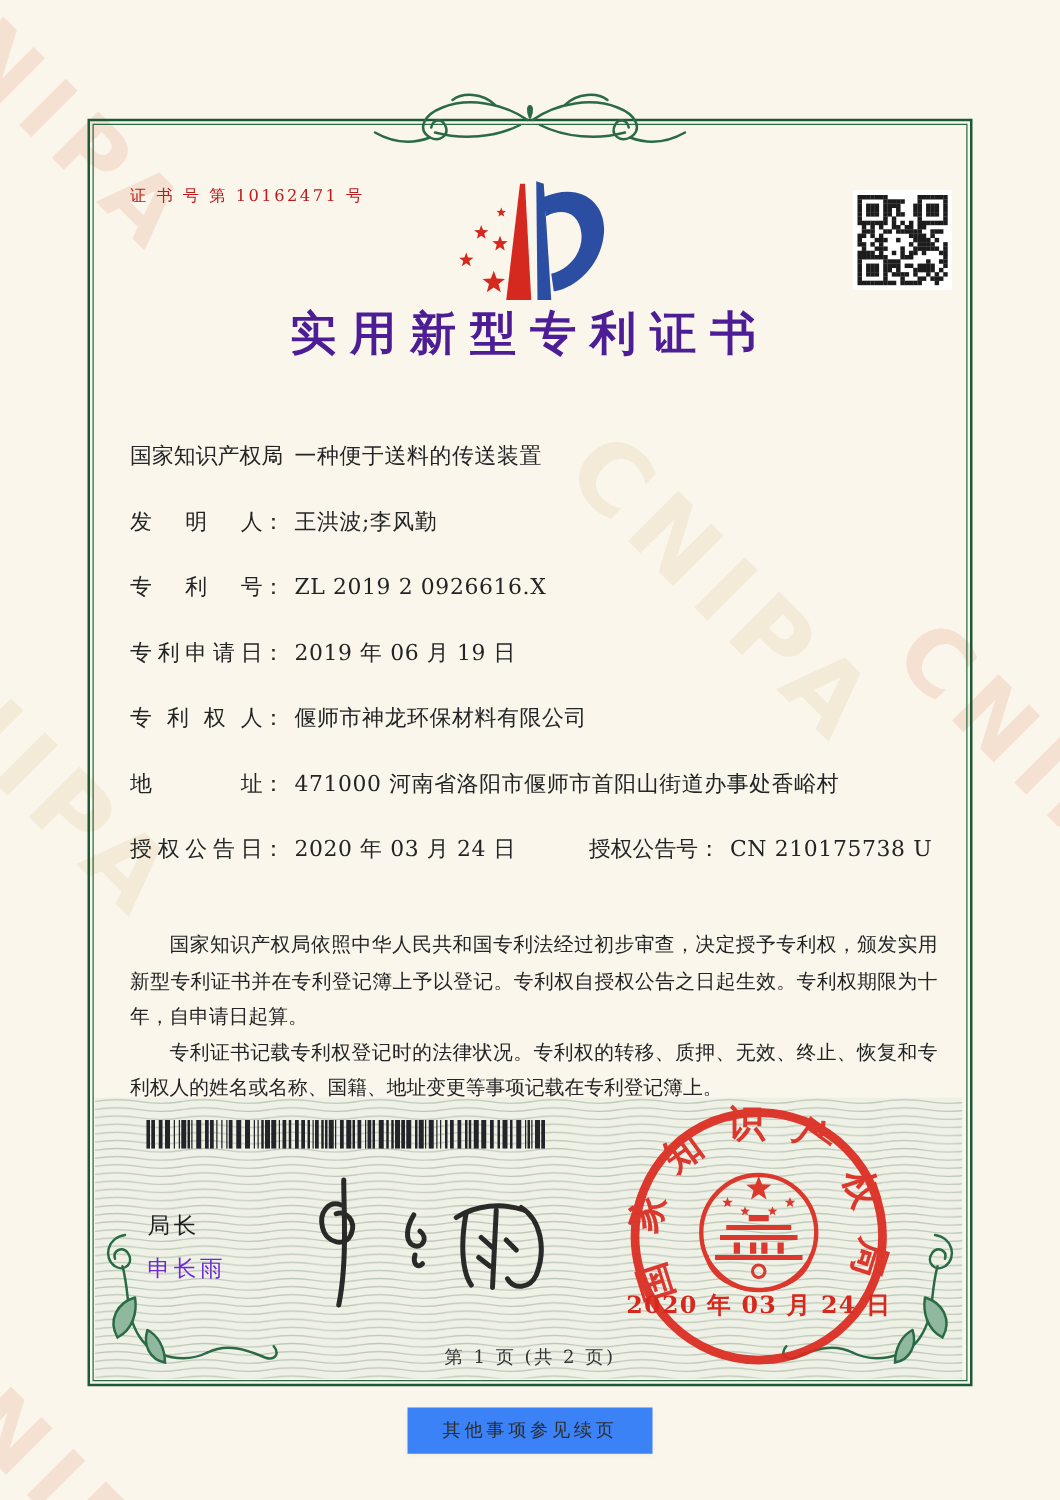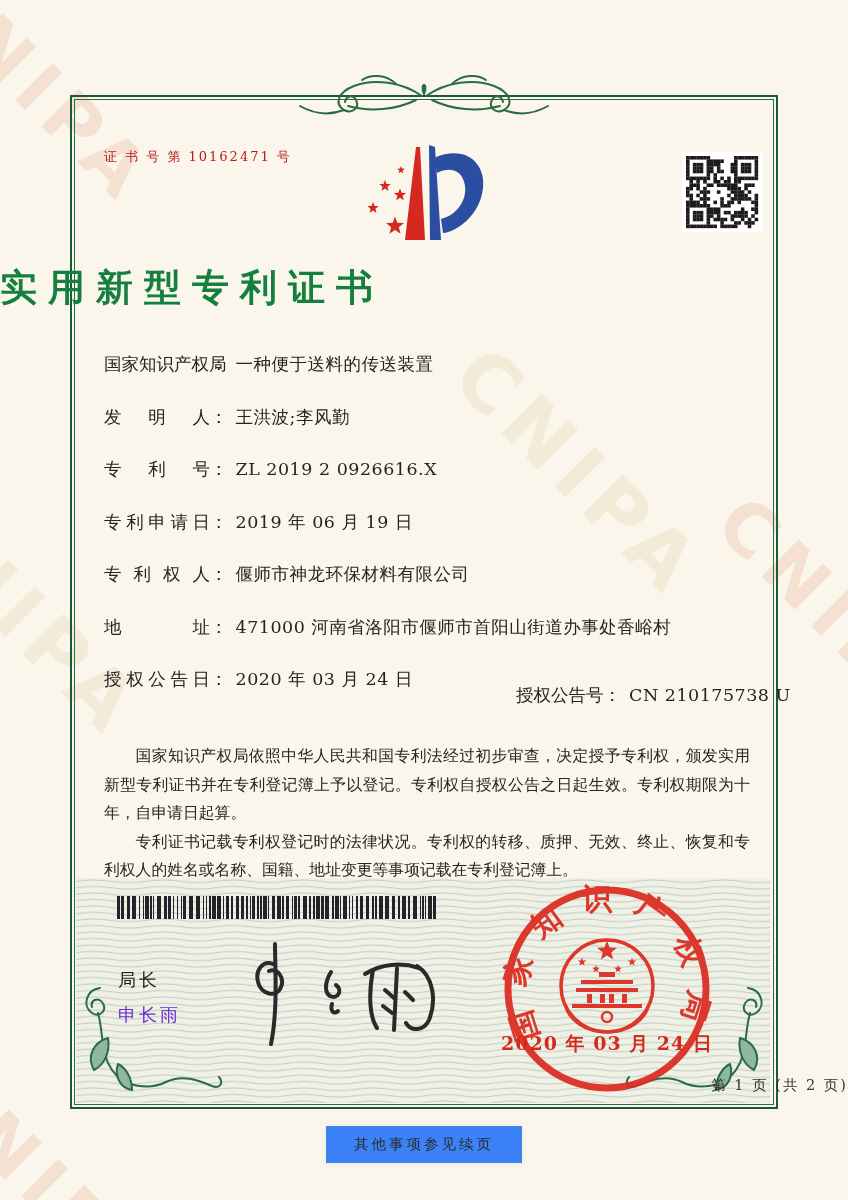--- a/index.html
+++ b/index.html
@@ -20,43 +20,43 @@
     border:2.5px solid #1b5a36;
   }
   .frame::after { content:""; position:absolute; inset:2px; border:1.5px solid #2a6b45; }
   .orn { position:absolute; pointer-events:none; }
   .cert-no {
     position:absolute; left:104px; top:148px; font-size:13px; letter-spacing:2px; color:#b91c1c;
   }
   .logo { position:absolute; left:350px; top:142px; }
   .qr { position:absolute; left:682px; top:152px; }
   .title {
-    position:absolute; left:0; top:263px; width:100%; text-align:left;
-    font-size:37px; font-weight:bold; letter-spacing:11px; color:#15803d;
+    position:absolute; left:0; top:242px; width:100%; text-align:center;
+    font-size:37px; font-weight:bold; letter-spacing:11px; color:#4c1d95;
   }
   .fields { position:absolute; left:104px; top:352px; width:646px; font-size:17.5px; }
   .frow { height:52.5px; position:relative; white-space:nowrap; }
   .flabel { display:inline-block; width:106px; text-align:justify; text-align-last:justify; }
   .fcolon { display:inline-block; margin-right:8px; }
   .fvalue { letter-spacing:0.5px; }
-  .grant-right { position:absolute; left:367px; top:16px;margin-left:45px; }
+  .grant-right { position:absolute; left:367px; top:0; }
   .paras { position:absolute; left:104px; top:698px; width:646px; font-size:15.8px; line-height:28.6px; text-align:justify;margin-top:44px; }
   .paras p { margin:0; text-indent:2em; }
   .band { position:absolute; left:76px; top:878px; pointer-events:none; }
   .barcode { position:absolute; left:117px; top:896px; }
   .sig-role { position:absolute; left:118px; top:968px; font-size:18px; letter-spacing:3px; color:#1e1e1e; }
   .sig-name { position:absolute; left:118px; top:1003px; font-size:18px; letter-spacing:3px; color:#6d28d9; }
   .sig-hand { position:absolute; left:235px; top:938px; }
   .seal { position:absolute; left:492px; top:876px; }
   .seal-date {
     position:absolute; left:500px; top:1031px; width:214px; text-align:center;
     font-size:19px; font-weight:bold; letter-spacing:1px; color:#d6281c;
   }
   .page-indicator {
-    position:absolute; left:0; top:1076px; width:848px; text-align:right;
+    position:absolute; left:0; top:1076px; width:848px; text-align:center;
     font-size:14.5px; letter-spacing:2px; color:#333;
   }
   .note {
     position:absolute; left:424px; top:1126px; transform:translateX(-50%);
     background:#3b82f6; padding:9px 28px; font-size:14.5px; letter-spacing:3px;
     color:#2c2c2c; box-shadow:0 1px 5px rgba(0,0,0,0.05);
   }
 </style>
 </head>
 <body>

